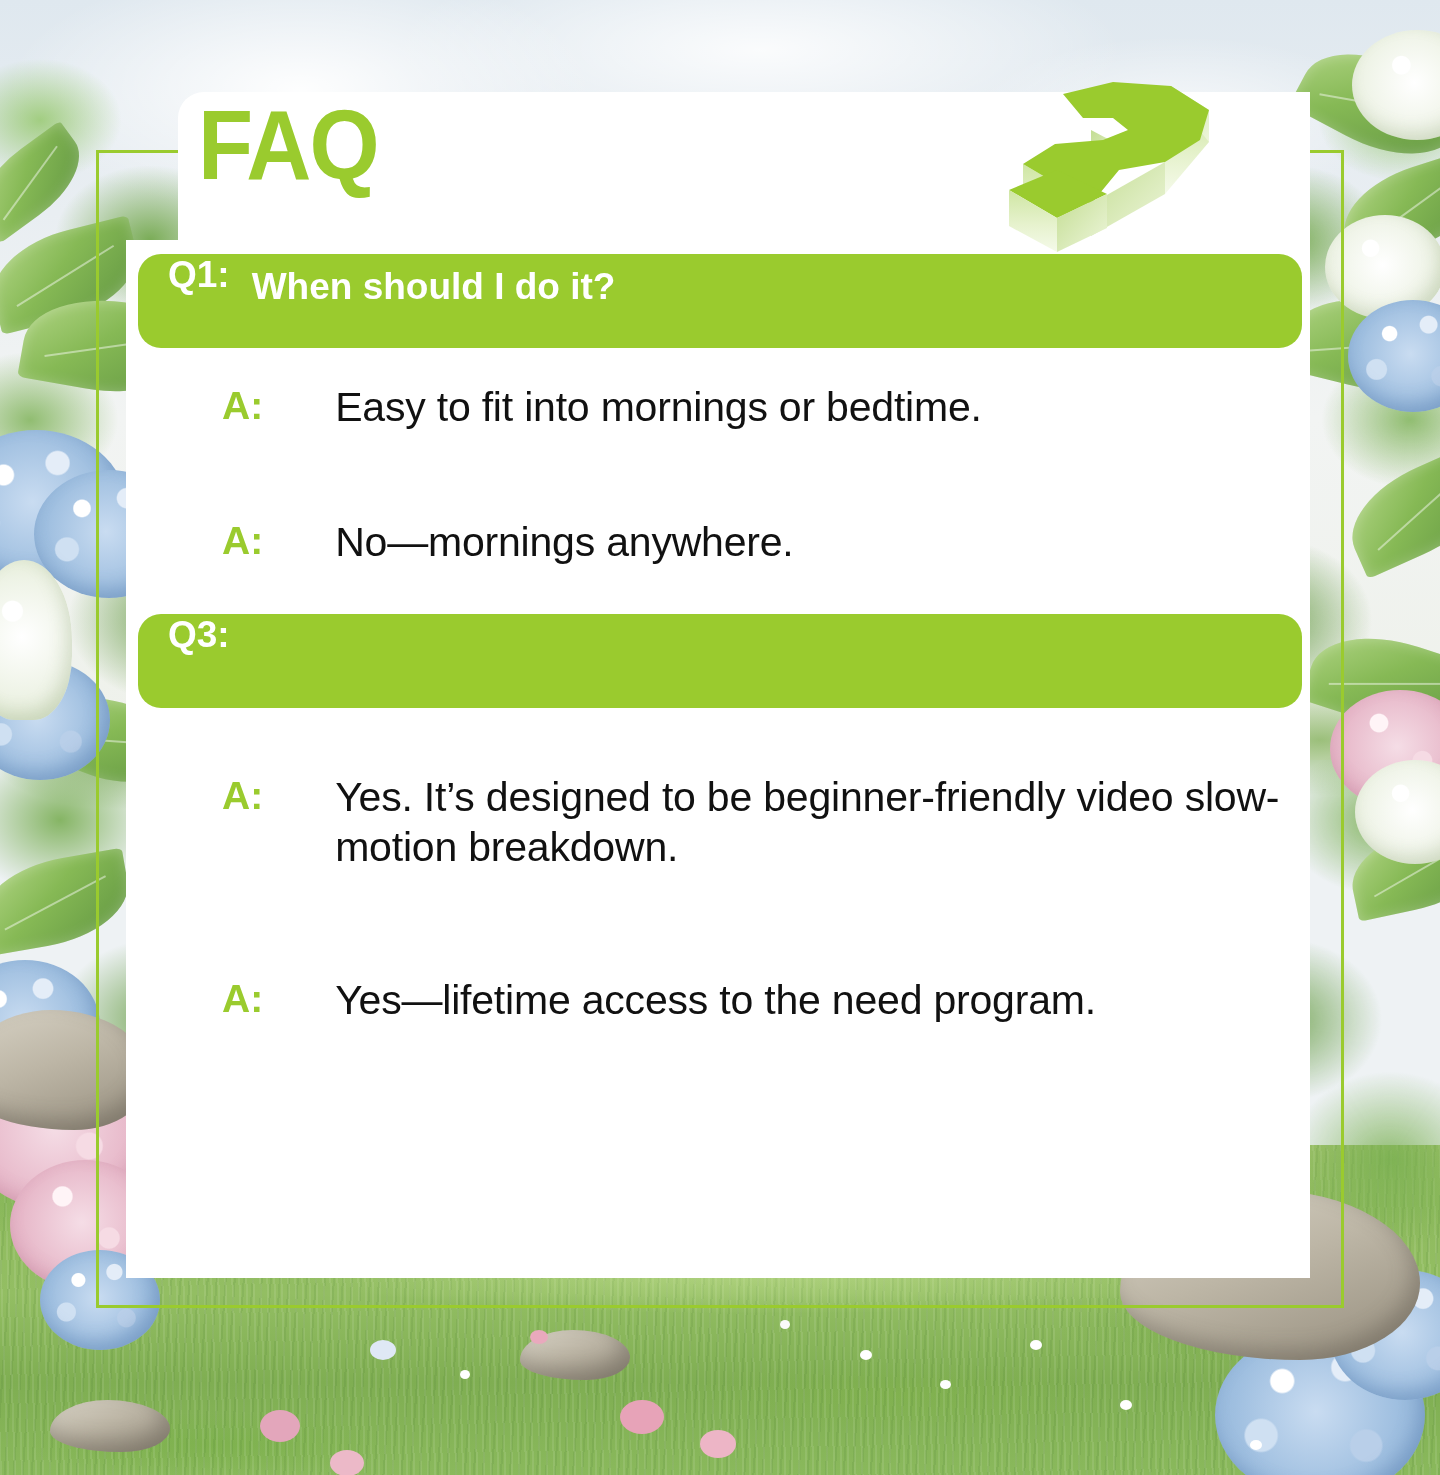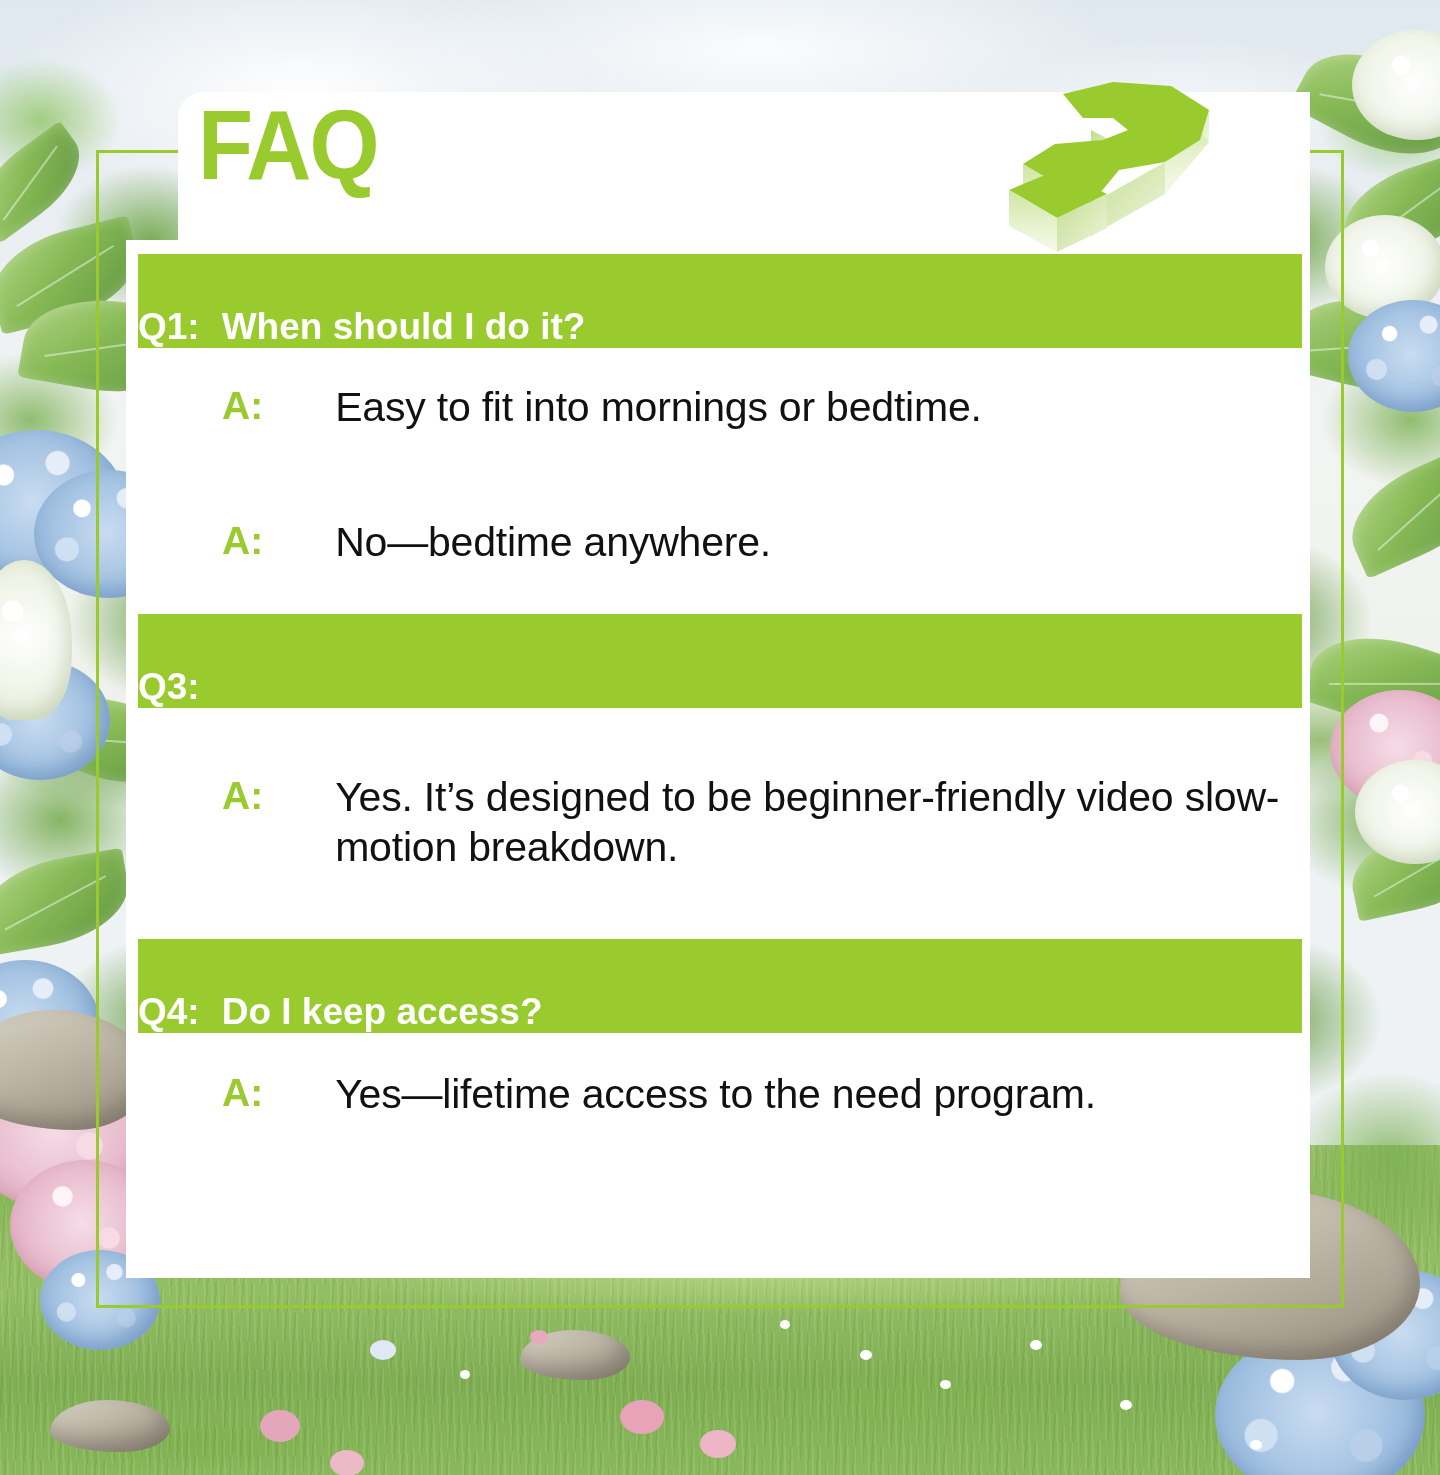--- a/index.html
+++ b/index.html
@@ -186,33 +186,35 @@
   #faq-list {
     position:absolute;
     left:138px; top:254px;
     width:1164px;
     z-index:14;
   }
   .q-bar {
     background:#9ACB2E;
     height:94px;
     display:flex;
-    align-items:flex-end;
+    align-items:flex-start;
+    padding-left:30px;
     color:#ffffff;
     font-weight:700;
     font-size:37px;
     font-stretch:condensed;
     letter-spacing:0px;
     font-family:"Liberation Sans Narrow","Liberation Sans", sans-serif;
+    border-radius:23px;
   }
   .q-bar .q-key {
     margin-right:22px;
     white-space:nowrap;
   }
-  .q-bar .q-text { white-space:nowrap; }
+  .q-bar .q-text { white-space:nowrap;margin-top:12px; }
 
   .a-row {
     display:flex;
     align-items:flex-start;
     padding-left:84px;
     color:#111111;
   }
   .a-key {
     color:#9ACB2E;
     font-weight:700;
@@ -349,38 +351,34 @@
     <div class="gap-a1"></div>
     <div class="a-row">
       <span class="a-key">A:</span>
       <span class="a-text">Easy to fit into mornings or bedtime.</span>
     </div>
     <div class="gap-a2"></div>
 
     <div class="gap-b1"></div>
     <div class="a-row">
       <span class="a-key">A:</span>
-      <span class="a-text">No—bedtime anywhere.</span>
+      <span class="a-text">No—mornings anywhere.</span>
     </div>
     <div class="gap-b2"></div>
 
     <div class="q-bar">
       <span class="q-key">Q3:</span>
     </div>
     <div class="gap-c1"></div>
     <div class="a-row">
       <span class="a-key">A:</span>
       <span class="a-text">Yes. It’s designed to be beginner-friendly video slow-motion breakdown.</span>
     </div>
     <div class="gap-c2"></div>
 
-    <div class="q-bar">
-      <span class="q-key">Q4:</span>
-      <span class="q-text">Do I keep access?</span>
-    </div>
     <div class="gap-d1"></div>
     <div class="a-row">
       <span class="a-key">A:</span>
       <span class="a-text">Yes—lifetime access to the need program.</span>
     </div>
 
   </div>
 </div>
 
 </body></html>

